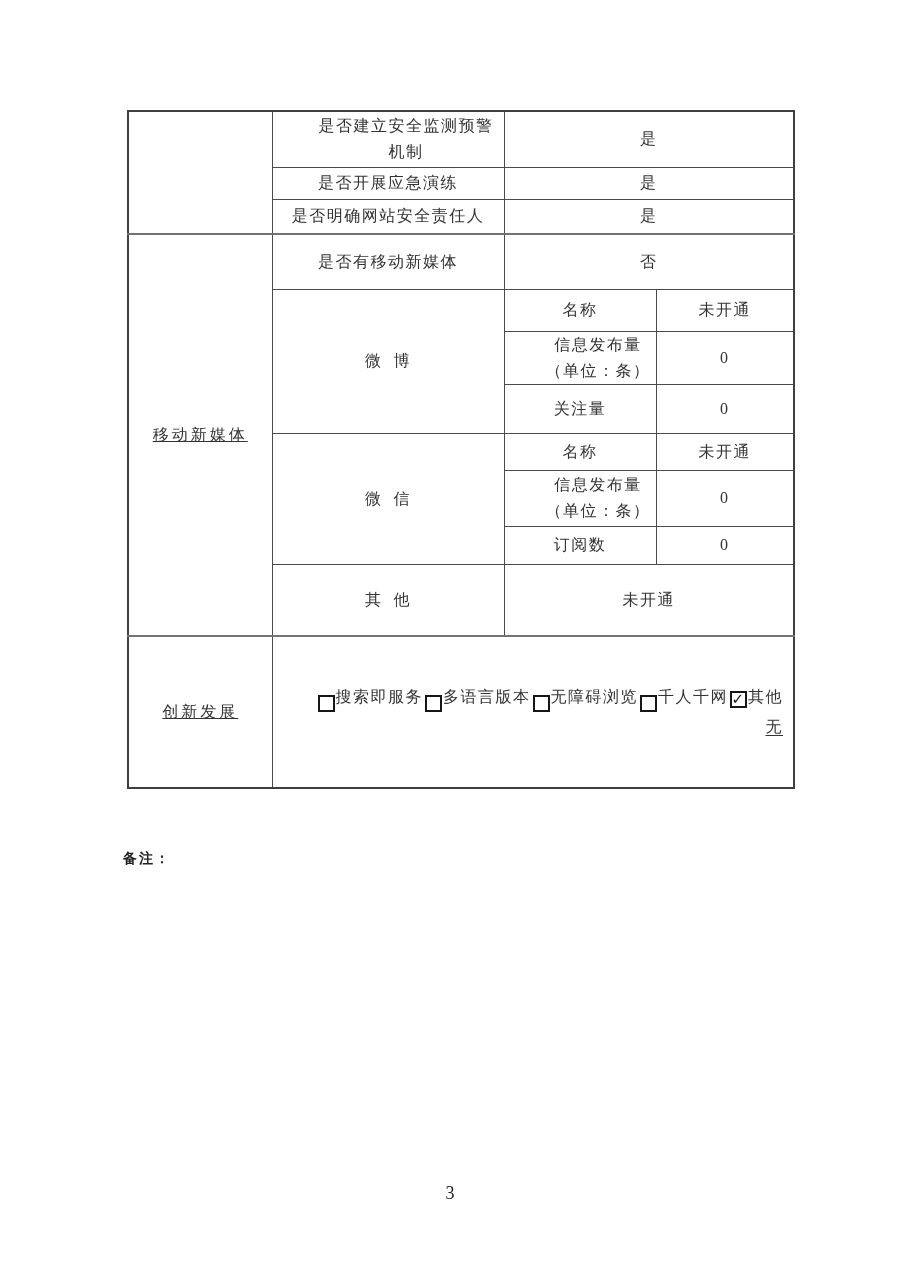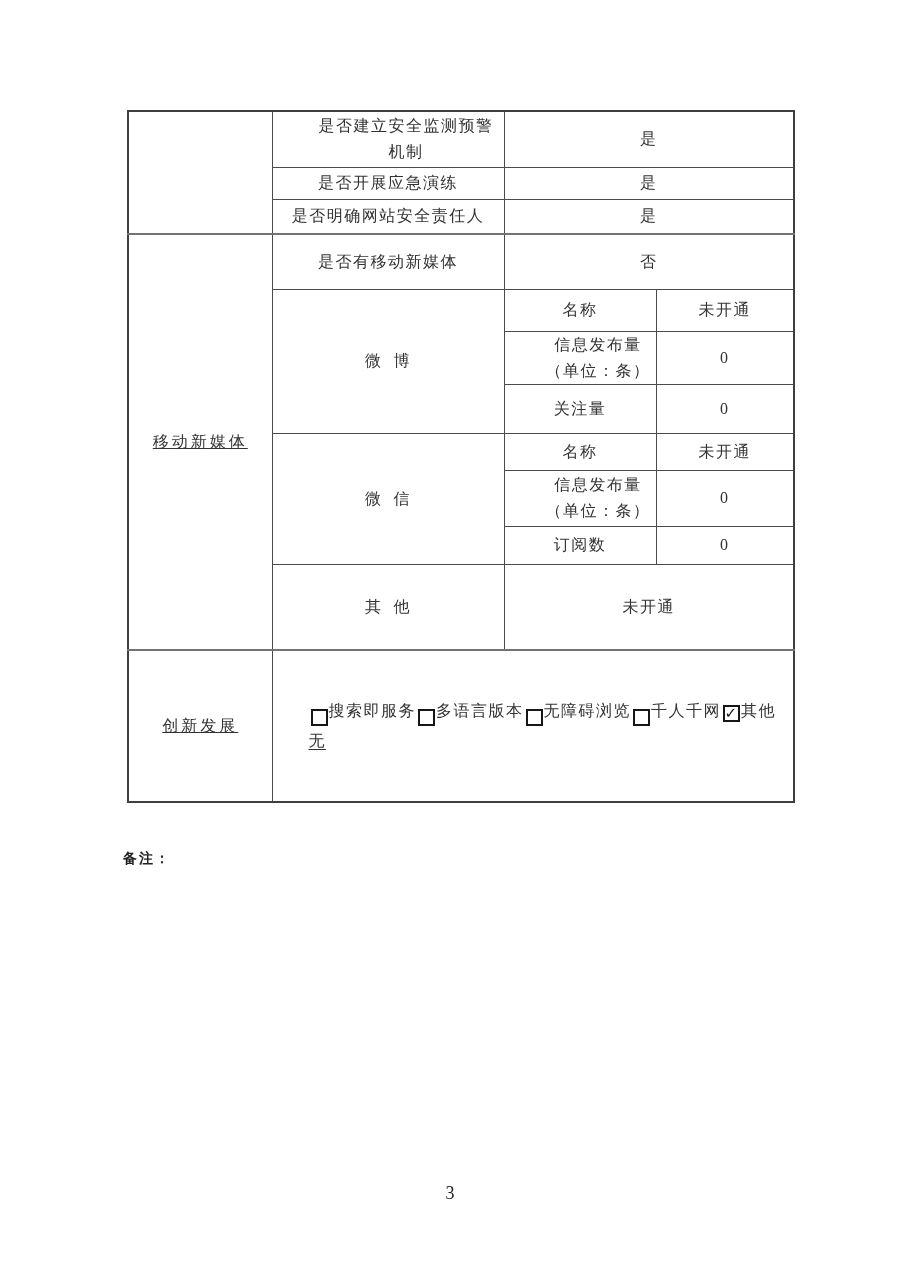--- a/index.html
+++ b/index.html
@@ -27,28 +27,28 @@
     vertical-align: middle;
     font-size: 16px;
     letter-spacing: 1.5px;
     line-height: 26px;
   }
   tr.group-top td { border-top: 2px solid #737373; }
 
   .rh1 { height: 56px; } .rh2 { height: 32px; margin-top: 48px; } .rh3 { height: 35px; }
   .rh4 { height: 55px; } .rh5 { height: 42px; } .rh6 { height: 53px; }
   .rh7 { height: 49px; } .rh8 { height: 37px; } .rh9 { height: 56px; }
-  .rh10 { height: 38px; } .rh11 { height: 86px; font-family: Liberation Serif, serif; } .rh12 { height: 152px; }
+  .rh10 { height: 38px; } .rh11 { height: 72px; font-family: Liberation Serif, serif; } .rh12 { height: 152px; }
 
   td.groupcol { letter-spacing: 3px; text-decoration: underline; }
   .pre { white-space: pre; }
   .lbl-line { display: block; padding-left: 36px; }
 
   td.innov-cell {
-    text-align: left;
+    text-align: right;
     padding: 0 10px 0 36px;
     line-height: 30px;
   }
   .cbline { white-space: nowrap; }
   .cb { display: inline; }
   .cbbox {
     display: inline-flex;
     width: 13px; height: 13px;
     border: 2px solid #161616;
     margin: 0 1px 0 2px;

